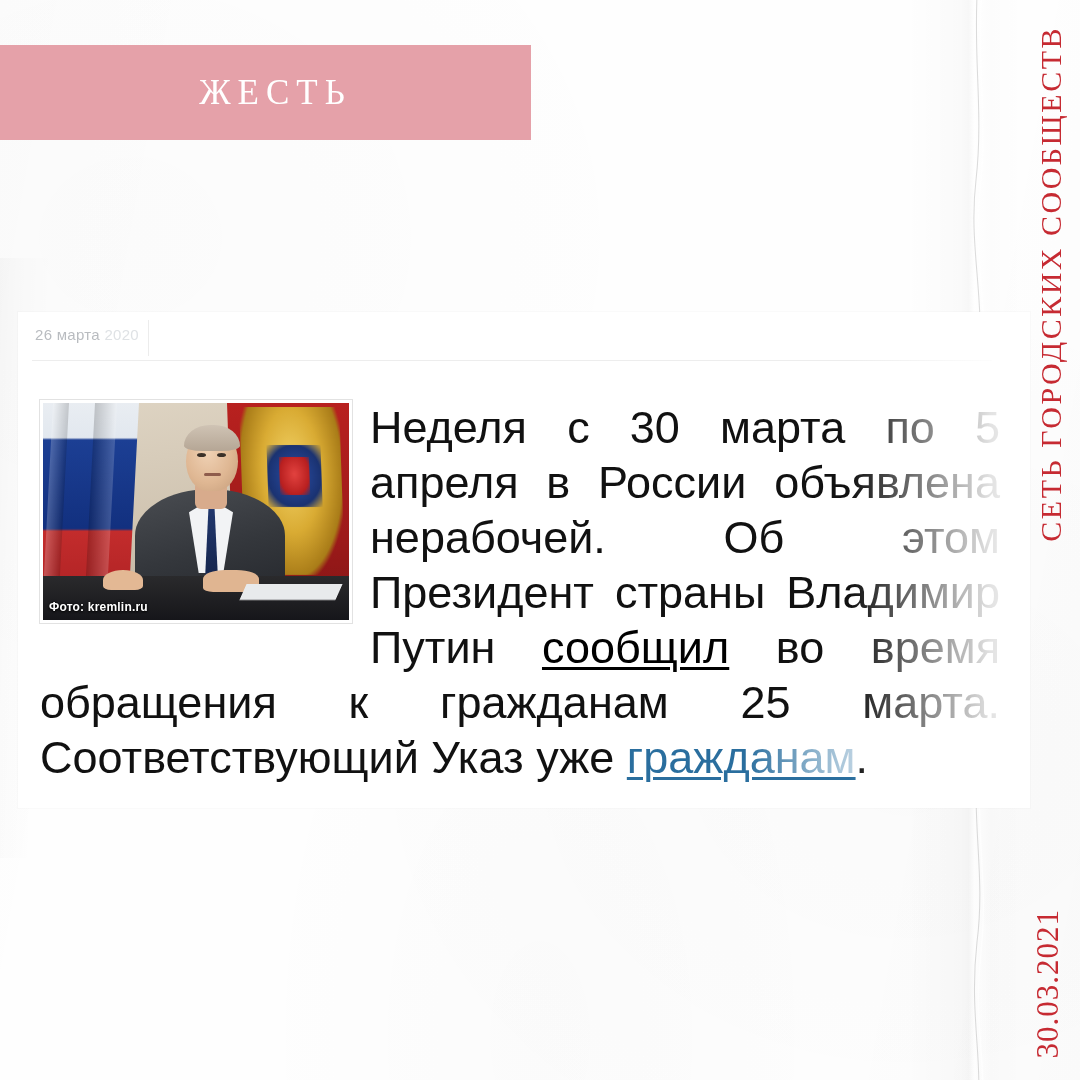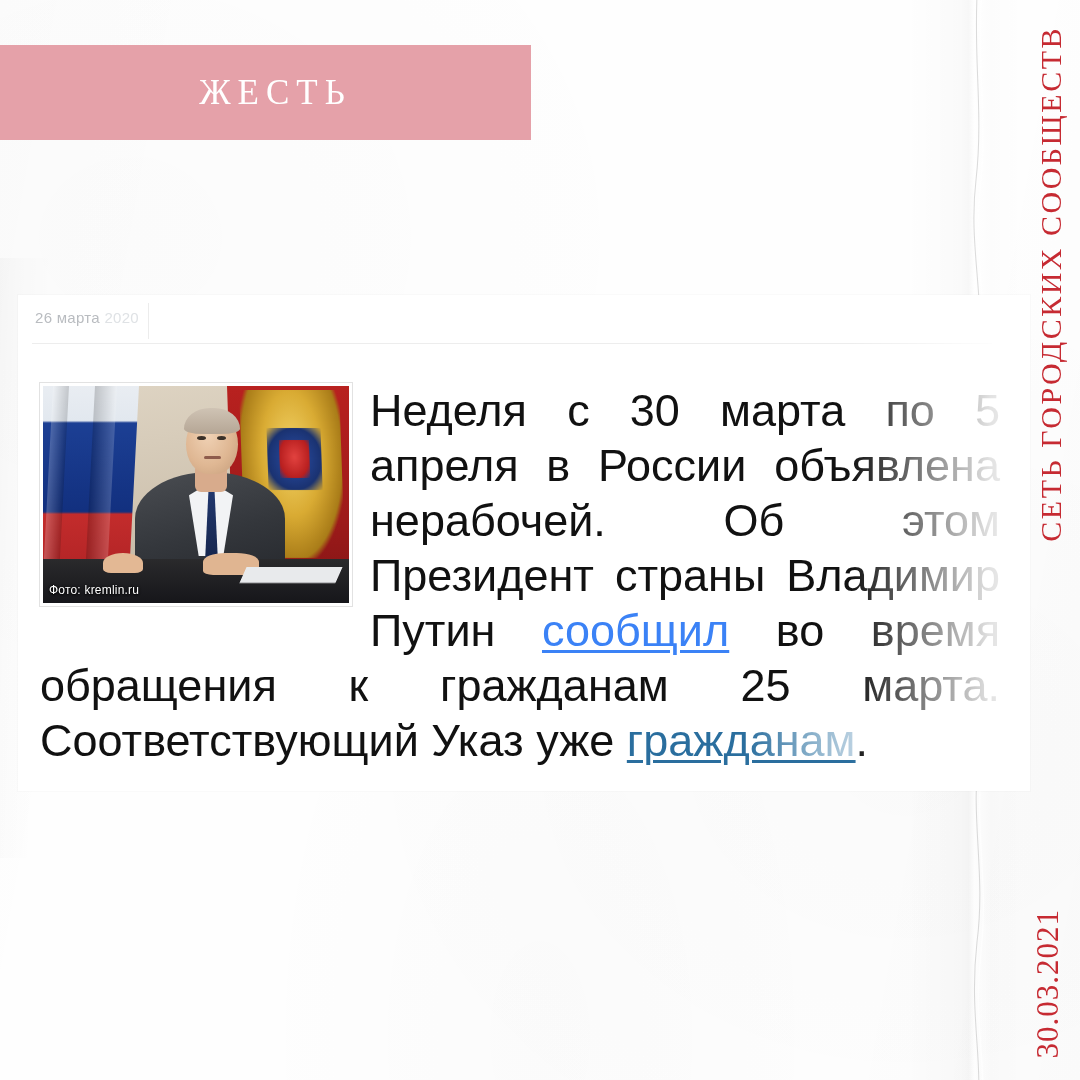--- a/index.html
+++ b/index.html
@@ -93,21 +93,21 @@
     letter-spacing: 7px;
     color: #ffffff;
     font-weight: 400;
     white-space: nowrap;
   }
 
   
   .article-card {
     position: absolute;
     left: 18px;
-    top: 295px;
+    top: 312px;
     width: 1012px;
     height: 496px;
     background: #ffffff;
     box-shadow: 0 0 0 1px rgba(0,0,0,0.015);
   }
   .article-card::after {
     
     content: "";
     position: absolute;
     right: 0; top: 0;
@@ -213,21 +213,21 @@
   .ph-hand-l { position:absolute; left:60px; bottom:30px; width:40px; height:20px; background:#e3b894; border-radius:50% 50% 20% 20%; filter: blur(.4px); }
   .ph-hand-r { position:absolute; left:160px; bottom:28px; width:56px; height:22px; background:#e0b591; border-radius:40% 40% 18% 18%; filter: blur(.4px); }
   .ph-paper { position:absolute; left:200px; bottom:20px; width:96px; height:16px; background:#e8eaec; transform: skewX(-24deg); filter: blur(.3px); }
   .photo-credit {
     position: absolute;
     left: 6px;
     bottom: 6px;
     font-size: 12px;
     color: #ffffff;
     text-shadow: 0 1px 2px rgba(0,0,0,.9), 0 0 3px rgba(0,0,0,.8);
-    font-weight: 400;
+    font-weight: 700;
     letter-spacing: .2px;
     white-space: nowrap;
   }
 
   
   .article-body {
     position: absolute;
     left: 22px;
     top: 88px;
     width: 960px;
@@ -239,21 +239,21 @@
   }
   .article-body p { margin: 0; }
   
   .float-img-spacer {
     float: left;
     width: 330px;
     height: 228px;
     shape-outside: inset(0);
   }
   .lnk {
-    color: #3b82f6;
+    color: #000000;
     text-decoration: underline;
     text-decoration-thickness: 3px;
     text-underline-offset: 4px;
   }
   .lnk.fading {
     background: linear-gradient(90deg, #2a6e9e 0%, #2a6e9e 52%, #93b7cf 84%, #bcd2e2 100%);
     -webkit-background-clip: text;
     background-clip: text;
     color: transparent;
     text-decoration-color: #2a6e9e;

